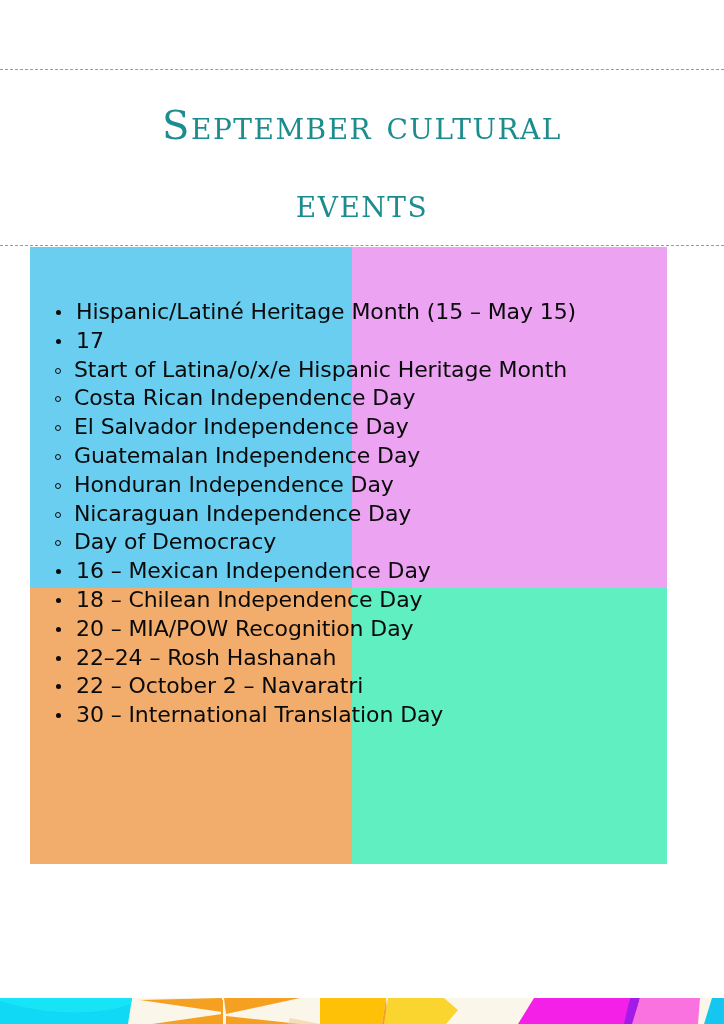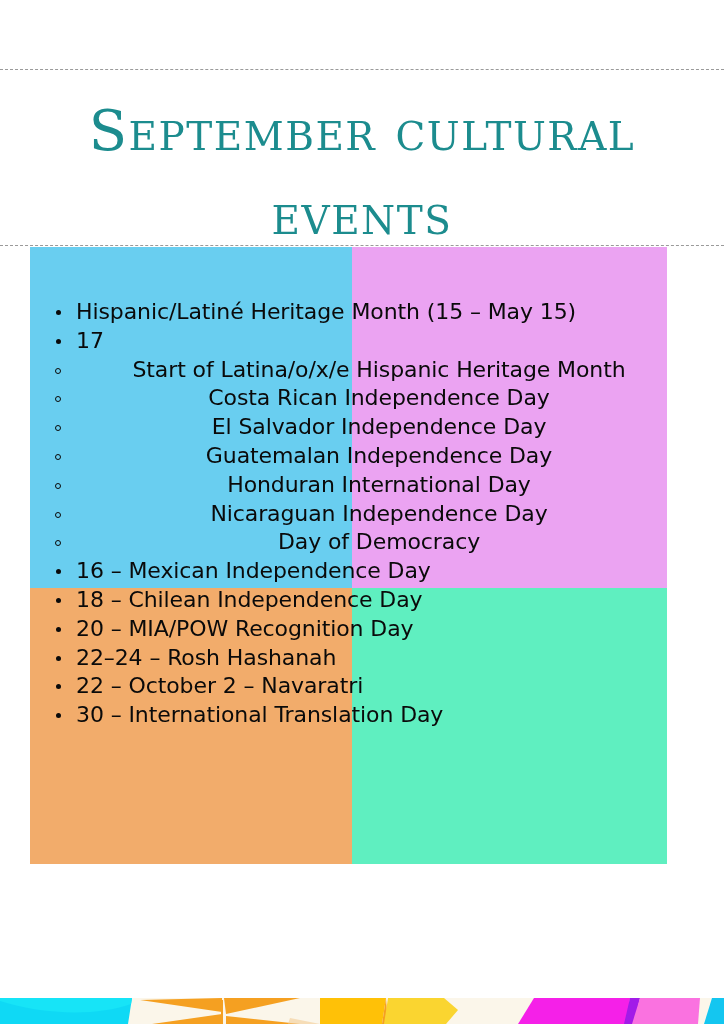--- a/index.html
+++ b/index.html
@@ -30,26 +30,26 @@
   .title-wrap {
     position: absolute;
     left: 0;
     top: 86px;
     width: 724px;
     text-align: center;
   }
   .title {
     font-family: "DejaVu Serif", "Liberation Serif", serif;
     color: #1C8C8E;
-    font-size: 56px;
+    font-size: 40px;
     line-height: 78px;
     letter-spacing: 1.5px;
     font-variant: small-caps;
     font-weight: 400;
-    margin: 6px;
+    margin: 0;
     padding: 0;
     white-space: pre-line;
   }
 
   
   .blocks {
     position: absolute;
     left: 30px;
     top: 247px;
     width: 637px;
@@ -101,21 +101,20 @@
   }
   ul.lvl2 > li {
     position: relative;
     padding-left: 30px;
     font-family: "DejaVu Sans", "Liberation Sans", sans-serif;
     font-size: 22px;
     line-height: 28.8px;
     color: #0a0a0a;
     white-space: nowrap;
     letter-spacing: -0.1px;
-    text-align: center;
   }
   ul.lvl2 > li::before {
     content: "";
     position: absolute;
     left: 11px;
     top: 12px;
     width: 4px;
     height: 4px;
     border-radius: 50%;
     border: 1.4px solid #0a0a0a;
@@ -158,21 +157,21 @@
 <div class="content">
   <ul class="lvl1" id="event-list">
       <li><span class="txt">Hispanic/Latiné Heritage Month (15 – May 15)</span></li>
       <li><span class="txt">17</span></li>
       <li class="sub-holder">
         <ul class="lvl2 sub-indent">
           <li><span class="txt">Start of Latina/o/x/e Hispanic Heritage Month</span></li>
           <li><span class="txt">Costa Rican Independence Day</span></li>
           <li><span class="txt">El Salvador Independence Day</span></li>
           <li><span class="txt">Guatemalan Independence Day</span></li>
-          <li><span class="txt">Honduran International Day</span></li>
+          <li><span class="txt">Honduran Independence Day</span></li>
           <li><span class="txt">Nicaraguan Independence Day</span></li>
           <li><span class="txt">Day of Democracy</span></li>
         </ul>
       </li>
       <li><span class="txt">16 – Mexican Independence Day</span></li>
       <li><span class="txt">18 – Chilean Independence Day</span></li>
       <li><span class="txt">20 – MIA/POW Recognition Day</span></li>
       <li><span class="txt">22–24 – Rosh Hashanah</span></li>
       <li><span class="txt">22 – October 2 – Navaratri</span></li>
       <li><span class="txt">30 – International Translation Day</span></li>

